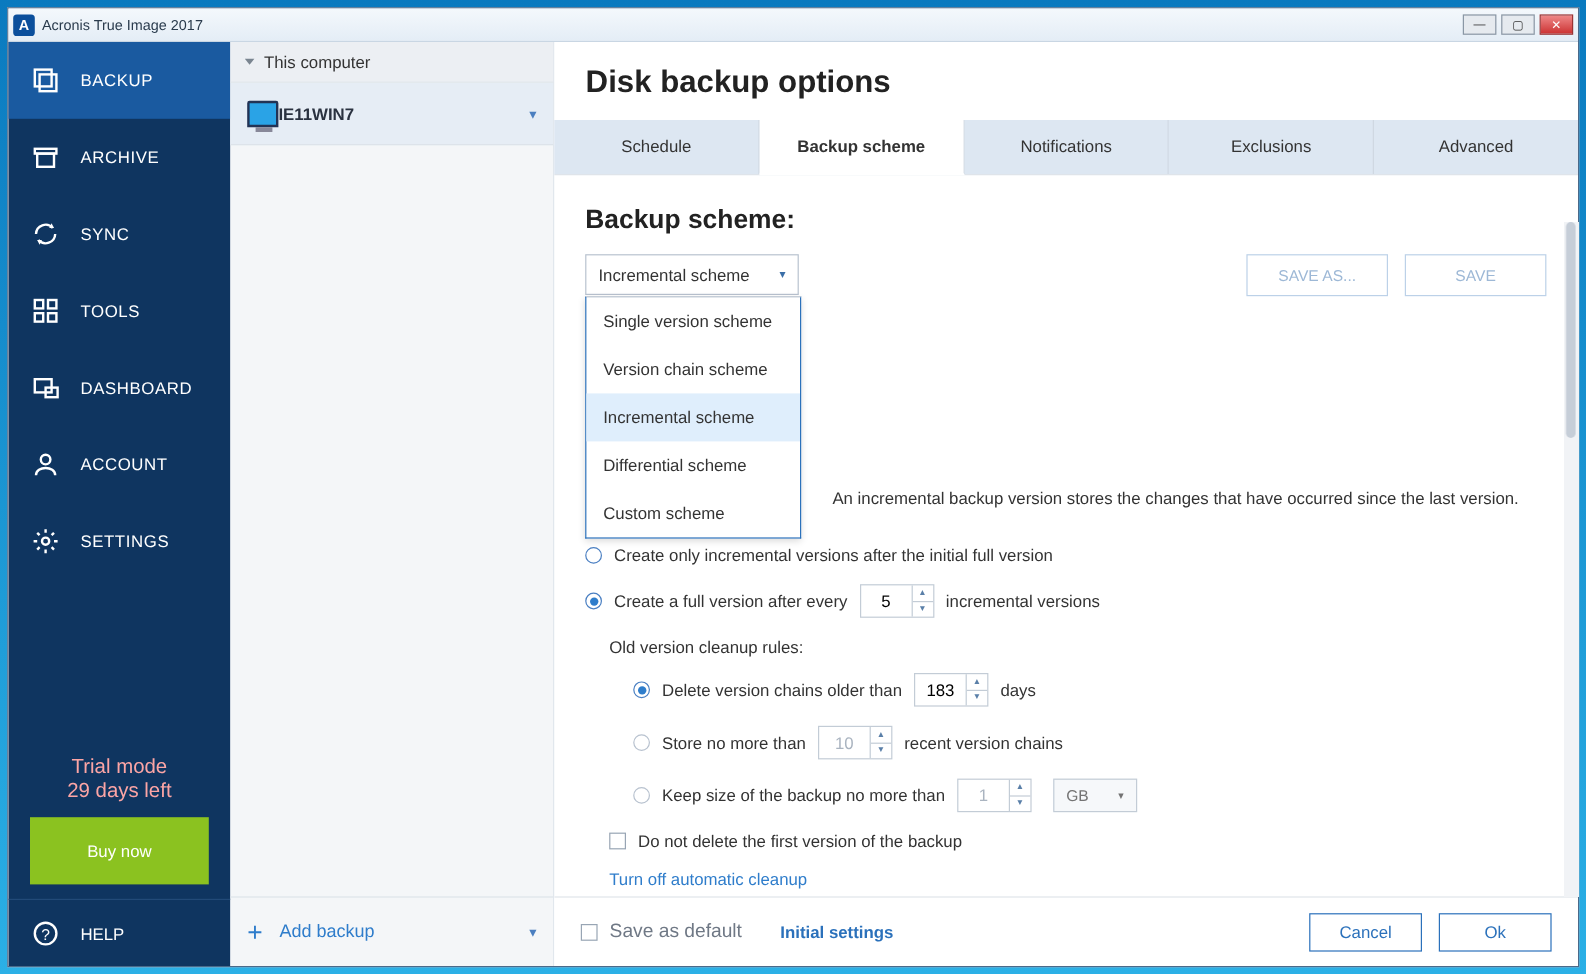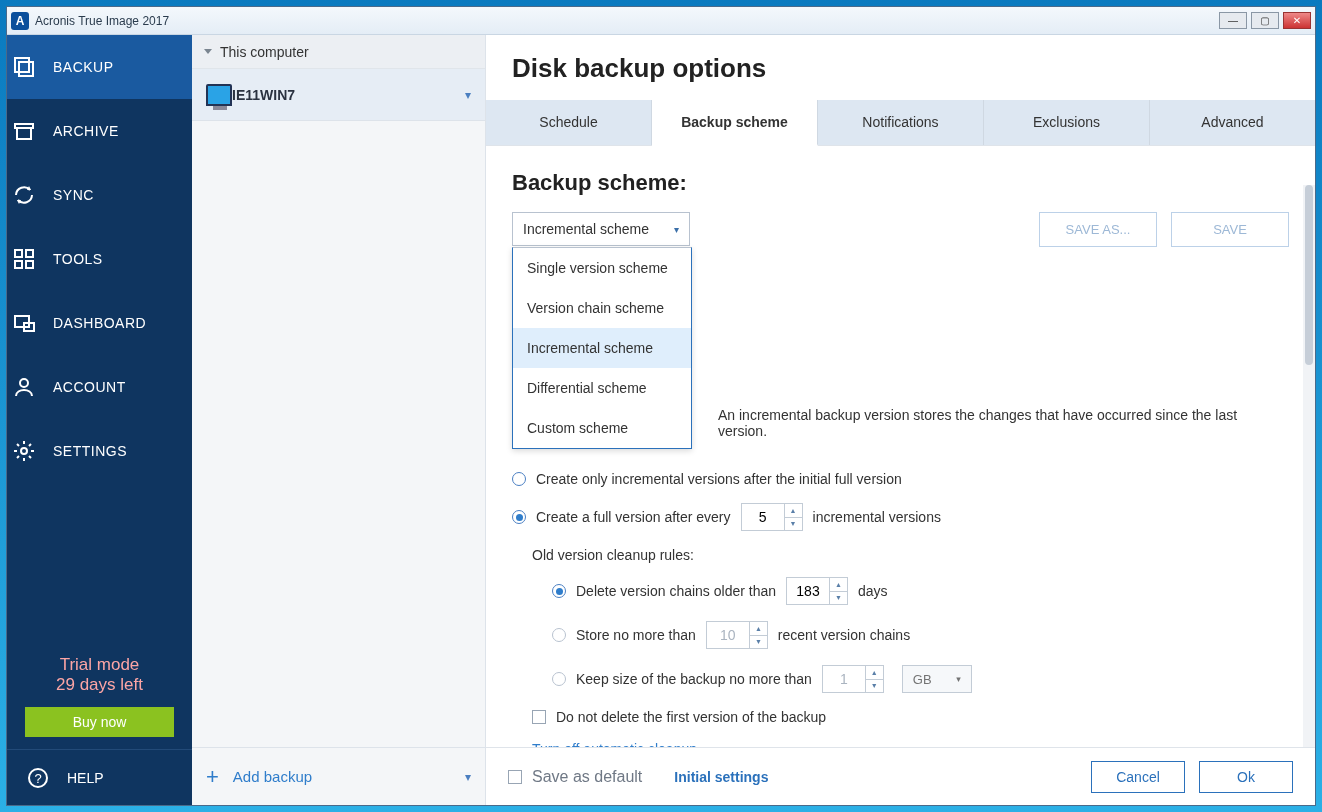--- a/index.html
+++ b/index.html
@@ -24,39 +24,39 @@
   width: 28px; height: 17px; border: 1px solid #8a97a5; background: #e6eaef;
   display: flex; align-items: center; justify-content: center; font-size: 10px; color: #333;
 }
 .win-btn.close { background: linear-gradient(to bottom,#e88,#c33); color:#fff; border-color:#933; }
 
 .app-body { flex: 1; display: flex; min-height: 0; }
 
 
 .sidebar { width: 185px; background: #0f3560; color: #fff; display: flex; flex-direction: column; }
 .nav-item {
-  height: 64px; display: flex; align-items: center; padding-left: 4px; gap: 16px;
+  height: 64px; display: flex; align-items: center; padding-left: 18px; gap: 16px;
   font-size: 14px; letter-spacing: 0.5px; cursor: pointer;
 }
 .nav-item.active { background: #1a5aa0; }
 .nav-icon { width: 26px; height: 26px; display:flex; align-items:center; justify-content:center; }
 .sidebar-spacer { flex: 1; }
 .trial-box { text-align: center; padding: 8px 14px 4px; font-size: 17px; color: #fca5a5; }
 .buy-btn {
   margin: 8px 18px 12px; background: #8bc220; color: #fff; text-align: center;
-  padding: 7px 0; font-size: 14px; cursor: pointer;
+  padding: 20px 0; font-size: 14px; cursor: pointer;
 }
 .help-row {
   height: 56px; border-top: 1px solid #224a78; display:flex; align-items:center;
   padding-left:18px; gap:16px; font-size:14px; cursor:pointer;
 }
 
 
 .midcol {
-  width: 294px; background: #f4f6f8; border-right: 1px solid #dde3ea;
+  width: 270px; background: #f4f6f8; border-right: 1px solid #dde3ea;
   display:flex; flex-direction:column;
 }
 .mid-header {
   height: 34px; display:flex; align-items:center; padding-left:12px;
   font-size:14px; color:#333; background:#eceff3; border-bottom:1px solid #e0e5ea;
 }
 .mid-header .caret { width:0;height:0;border-left:4px solid transparent;border-right:4px solid transparent;border-top:5px solid #7a8590; margin-right:8px; }
 .mid-item {
   height: 52px; display:flex; align-items:center; padding:0 14px; 
   background:#e6edf5; border-bottom:1px solid #dde3ea; cursor:pointer;

